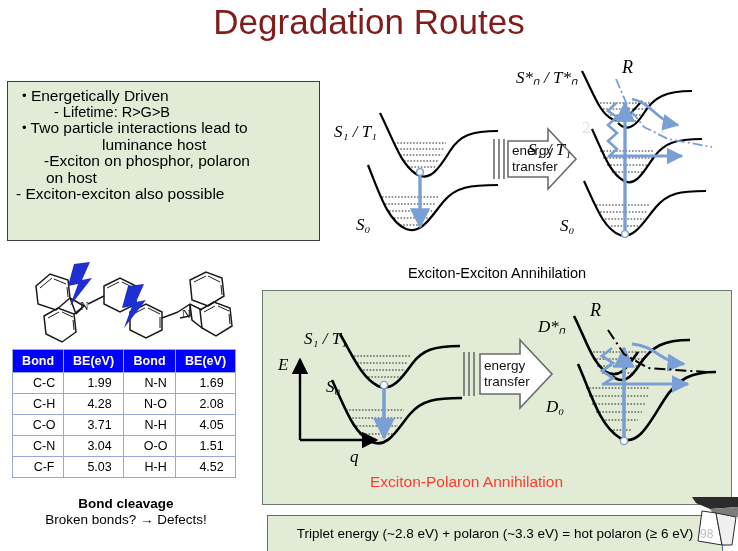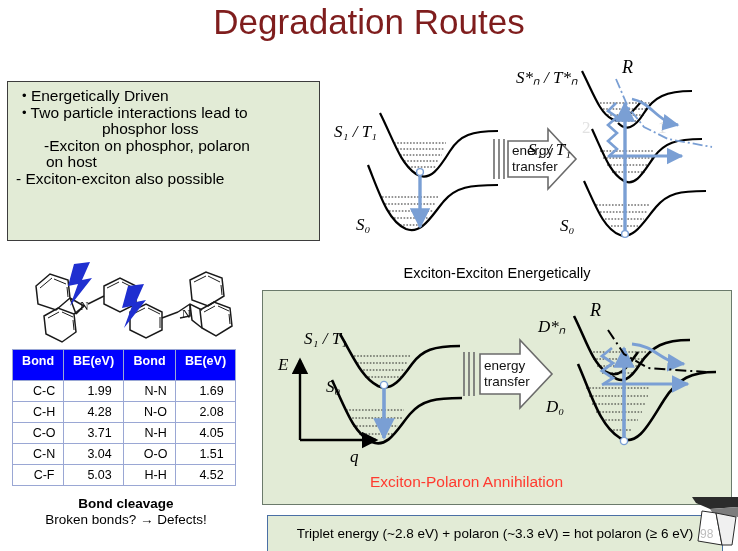--- a/index.html
+++ b/index.html
@@ -55,21 +55,21 @@
     position:absolute;left:12px;top:349px;width:224px;
     border-collapse:collapse;
     background:#ffffff;
     font-family:"Liberation Sans", sans-serif;
   }
   .bond-table th{
     background:#0000ff;
     color:#ffffff;
     font-size:12.5px;
     font-weight:bold;
-    padding:4px 0 12px 0;
+    padding:4px 0 4px 0;
     text-align:center;
     border:1px solid #9aa7d4;
   }
   .bond-table td{
     font-size:12.5px;
     color:#000000;
     text-align:center;
     padding:3px 0 3px 12px;
     border:1px solid #9aa7d4;
     background:#ffffff;
@@ -125,25 +125,26 @@
 
 <div id="slide">
 
   <div class="slide-title">Degradation Routes</div>
 
   <div class="bullet-box">
     <div class="bullet-line bl-1">
       <span class="bullet-dot">•</span>
       <span>Energetically Driven</span>
     </div>
+    <div class="bullet-line bl-2">- Lifetime: R&gt;G&gt;B</div>
     <div class="bullet-line bl-3">
       <span class="bullet-dot">•</span>
       <span>Two particle interactions lead to</span>
     </div>
-    <div class="bullet-line bl-4">phosphor loss</div>
+    <div class="bullet-line bl-4">luminance host</div>
     <div class="bullet-line bl-5">-Exciton on phosphor, polaron</div>
     <div class="bullet-line bl-6">on host</div>
     <div class="bullet-line bl-7">- Exciton-exciton also possible</div>
   </div>
 
   <div class="molecule">
     <svg width="222" height="92" viewBox="0 0 222 92">
       <g fill="none" stroke="#1a1a1a" stroke-width="1.5">
 
         <polygon points="18,28 32,16 50,22 52,40 38,52 20,46"></polygon>
@@ -321,21 +322,21 @@
 
       <path d="M296,24 L308,52 L324,72 L348,84 L392,92" fill="none" stroke="#7a9fd4" stroke-width="1.8" stroke-dasharray="10 3 2 3"></path>
 
       <text x="196" y="28" font-size="17" font-style="italic" font-family="'Liberation Serif',serif" fill="#000">S*ₙ / T*ₙ</text>
       <text x="208" y="100" font-size="17" font-style="italic" font-family="'Liberation Serif',serif" fill="#000">S₁ / T₁</text>
       <text x="240" y="176" font-size="17" font-style="italic" font-family="'Liberation Serif',serif" fill="#000">S₀</text>
       <text x="302" y="18" font-size="18" font-style="italic" font-family="'Liberation Serif',serif" fill="#000">R</text>
     </svg>
   </div>
 
-  <div class="section-subtitle">Exciton-Exciton Energetically</div>
+  <div class="section-subtitle">Exciton-Exciton Annihilation</div>
 
   <div class="green-panel"></div>
 
   <div class="diagram-bottom">
     <svg width="466" height="210" viewBox="0 0 466 210">
       <defs>
         <marker id="ba2" markerWidth="7" markerHeight="7" refX="5.5" refY="3" orient="auto">
           <path d="M0,0 L6,3 L0,6 Z" fill="#7a9fd4"></path>
         </marker>
         <marker id="blkarrow" markerWidth="8" markerHeight="8" refX="6" refY="3.5" orient="auto">

